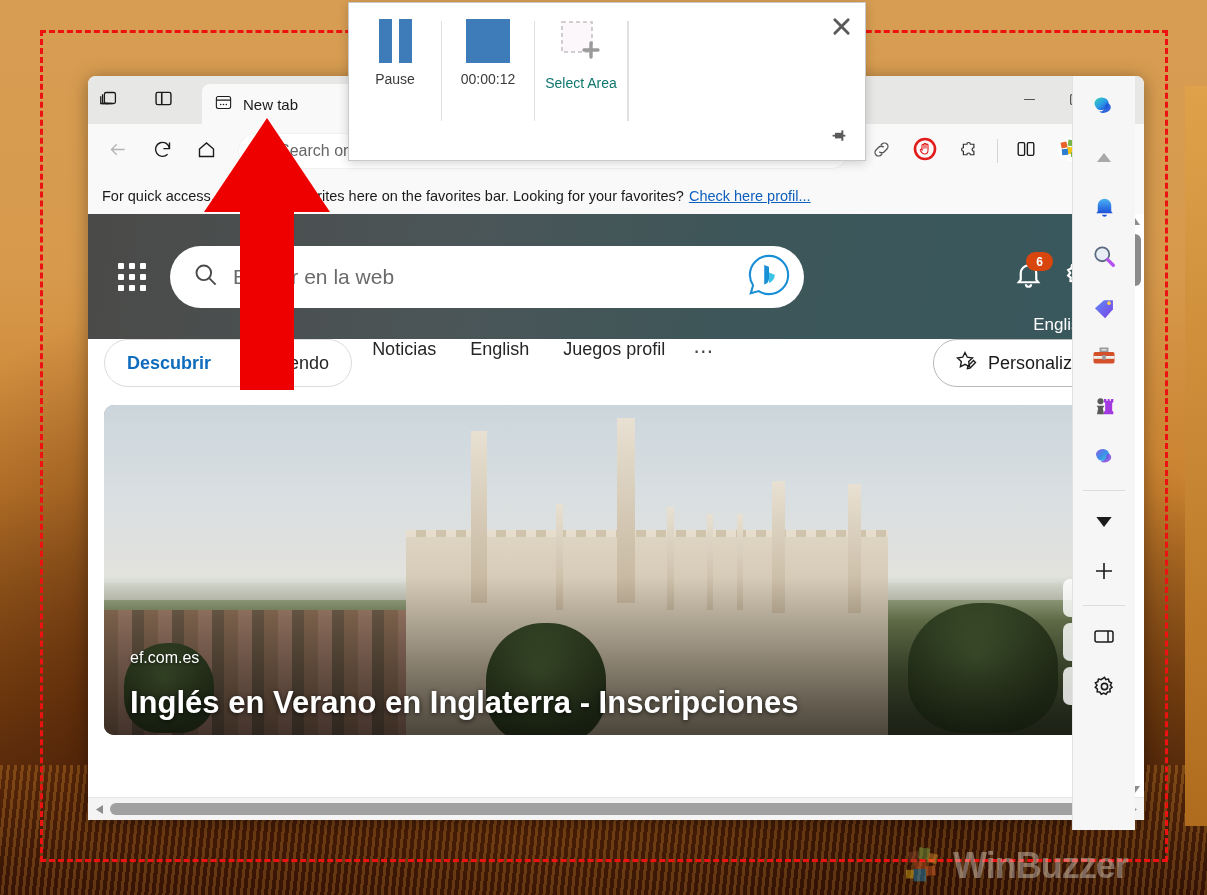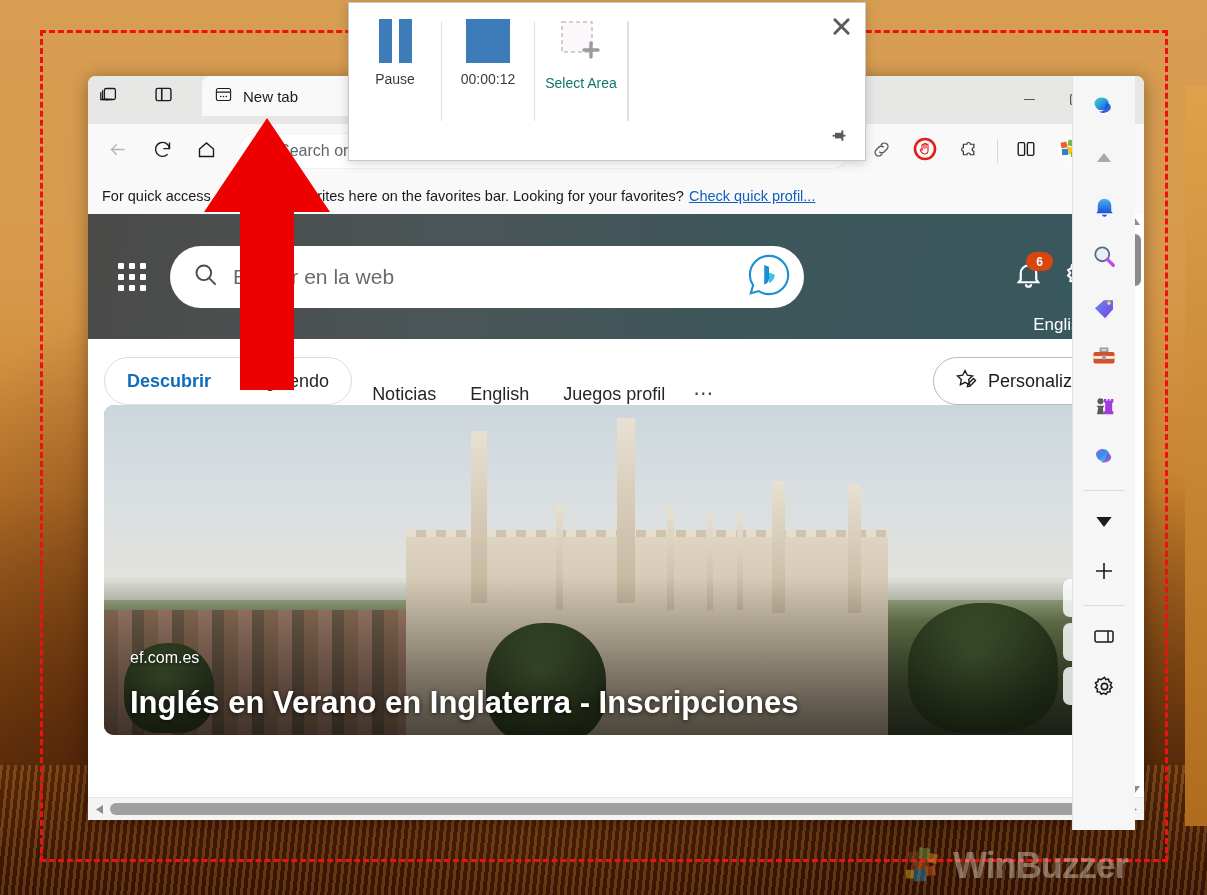--- a/index.html
+++ b/index.html
@@ -53,21 +53,21 @@
   
   #browser-window{
     position:absolute;left:88px;top:76px;width:1056px;height:744px;
     background:#f3f3f3;border-radius:8px 8px 0 0;
     box-shadow:0 2px 18px rgba(0,0,0,.35);
     z-index:10;overflow:hidden;
     display:flex;flex-direction:column;
   }
 
   
-  .tabstrip{height:48px;background:#e7e7e6;display:flex;position:relative;flex:none;gap:12px;}
+  .tabstrip{height:48px;background:#e7e7e6;display:flex;align-items:flex-end;position:relative;flex:none;gap:12px;}
   .tb-icon-btn{
     width:42px;height:40px;margin-bottom:4px;display:flex;align-items:center;justify-content:center;
     border-radius:6px;cursor:pointer;
   }
   .browser-tab{
     height:40px;min-width:215px;background:#f9f9f9;border-radius:8px 8px 0 0;
     display:flex;align-items:center;gap:10px;padding:0 12px;margin-left:6px;cursor:pointer;
   }
   .browser-tab .tab-label{font-size:15px;color:#1b1b1b;white-space:nowrap;}
   .wincontrols{position:absolute;right:0;top:0;display:flex;height:46px;}
@@ -111,21 +111,21 @@
   .bell-wrap{position:relative;cursor:pointer;}
   .bell-badge{
     position:absolute;top:-7px;right:-9px;min-width:19px;height:19px;border-radius:10px;background:#d8450d;
     color:#fff;font-size:12px;font-weight:bold;display:flex;align-items:center;justify-content:center;padding:0 4px;
   }
   .lang-label{
     position:absolute;right:36px;bottom:4px;color:#fff;font-size:17px;
   }
 
   
-  .feed-tabs{height:66px;background:#fff;display:flex;align-items:flex-end;padding:0 16px;gap:6px;}
+  .feed-tabs{height:66px;background:#fff;display:flex;align-items:flex-start;padding:0 16px;gap:6px;}
   .tabpill{
     height:46px;border:1px solid #dcdcdc;border-radius:24px;display:flex;align-items:center;gap:6px;padding:0 6px;
   }
   .tabpill .t{padding:0 16px;font-size:18px;color:#262626;cursor:pointer;border-radius:20px;line-height:44px;}
   .tabpill .t.active{color:#0f6cbd;font-weight:bold;}
   .feed-tabs .t2{font-size:18px;color:#262626;cursor:pointer;padding:0 14px;white-space:nowrap;}
   .more-dots{font-size:20px;color:#444;cursor:pointer;padding:0 8px;letter-spacing:1px;}
   .personalize{
     margin-left:auto;height:46px;border:1px solid #b9b9b9;border-radius:24px;display:flex;align-items:center;gap:10px;
     padding:0 20px;font-size:18px;color:#1b1b1b;cursor:pointer;background:#fff;
@@ -357,21 +357,21 @@
           <circle cx="5.5" cy="12" r="1.7"></circle>
             <circle cx="12" cy="12" r="1.7"></circle>
             <circle cx="18.5" cy="12" r="1.7"></circle>
         </svg>
       </span>
     </div>
   </div>
 
   <div class="favbar">
     <span>For quick access, place your favorites here on the favorites bar. Looking for your favorites?</span>
-    <a>Check quick profil...</a>
+    <a>Check here profil...</a>
   </div>
 
   <div class="page-area">
     <div class="page-scrollwrap">
 
       <div class="bing-hero">
         <div class="waffle">
           <i></i>
             <i></i>
             <i></i>

